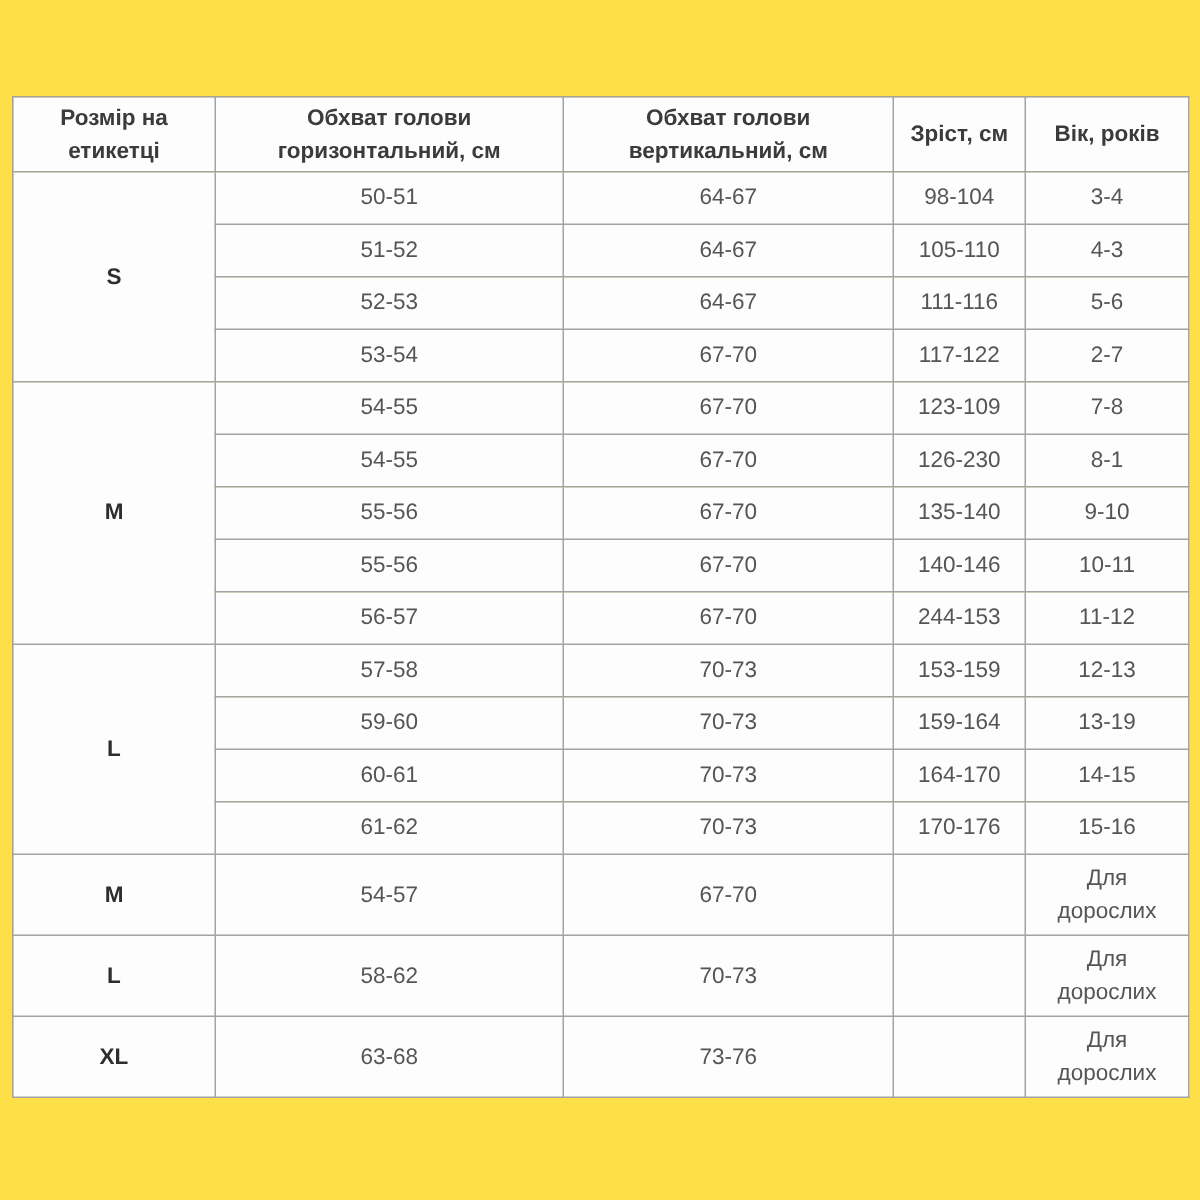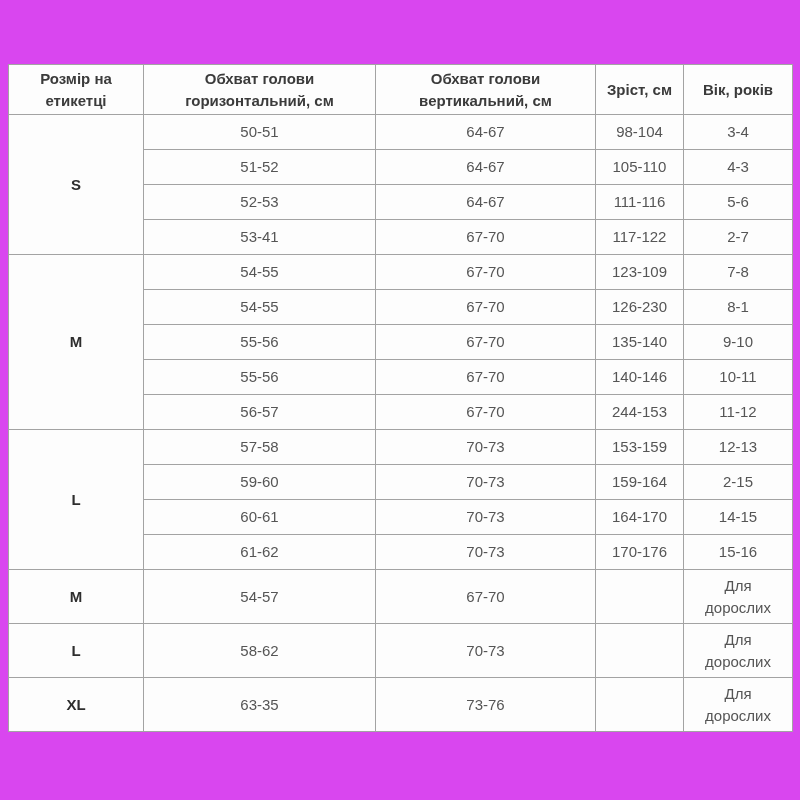--- a/index.html
+++ b/index.html
@@ -5,21 +5,21 @@
   * { box-sizing: border-box; }
   html, body { margin: 0; padding: 0; }
   body {
     background: #ffffff;
     font-family: "Liberation Sans", sans-serif;
   }
   .page {
     position: relative;
     width: 800px;
     height: 800px;
-    background: #d946ef;
+    background: #fde047;
     overflow: hidden;
   }
   table.size-chart {
     position: absolute;
     left: 8px;
     top: 64px;
     width: 784px;
     border-collapse: collapse;
     table-layout: fixed;
   }
@@ -85,21 +85,21 @@
           <td><span>105-110</span></td>
           <td><span class="age-text">4-3</span></td>
         </tr>
         <tr class="data-row">
           <td><span>52-53</span></td>
           <td><span>64-67</span></td>
           <td><span>111-116</span></td>
           <td><span class="age-text">5-6</span></td>
         </tr>
         <tr class="data-row">
-          <td><span>53-41</span></td>
+          <td><span>53-54</span></td>
           <td><span>67-70</span></td>
           <td><span>117-122</span></td>
           <td><span class="age-text">2-7</span></td>
         </tr>
         <tr class="data-row">
           <td class="label-cell" rowspan="5"><span>M</span></td>
           <td><span>54-55</span></td>
           <td><span>67-70</span></td>
           <td><span>123-109</span></td>
           <td><span class="age-text">7-8</span></td>
@@ -132,21 +132,21 @@
           <td class="label-cell" rowspan="4"><span>L</span></td>
           <td><span>57-58</span></td>
           <td><span>70-73</span></td>
           <td><span>153-159</span></td>
           <td><span class="age-text">12-13</span></td>
         </tr>
         <tr class="data-row">
           <td><span>59-60</span></td>
           <td><span>70-73</span></td>
           <td><span>159-164</span></td>
-          <td><span class="age-text">2-15</span></td>
+          <td><span class="age-text">13-19</span></td>
         </tr>
         <tr class="data-row">
           <td><span>60-61</span></td>
           <td><span>70-73</span></td>
           <td><span>164-170</span></td>
           <td><span class="age-text">14-15</span></td>
         </tr>
         <tr class="data-row">
           <td><span>61-62</span></td>
           <td><span>70-73</span></td>
@@ -162,20 +162,20 @@
         </tr>
         <tr class="adult-row">
           <td class="label-cell"><span>L</span></td>
           <td><span>58-62</span></td>
           <td><span>70-73</span></td>
           <td></td>
           <td><span class="age-text">Для дорослих</span></td>
         </tr>
         <tr class="adult-row">
           <td class="label-cell"><span>XL</span></td>
-          <td><span>63-35</span></td>
+          <td><span>63-68</span></td>
           <td><span>73-76</span></td>
           <td></td>
           <td><span class="age-text">Для дорослих</span></td>
         </tr>
       </tbody>
   </table>
 </div>
 
 </body></html>

